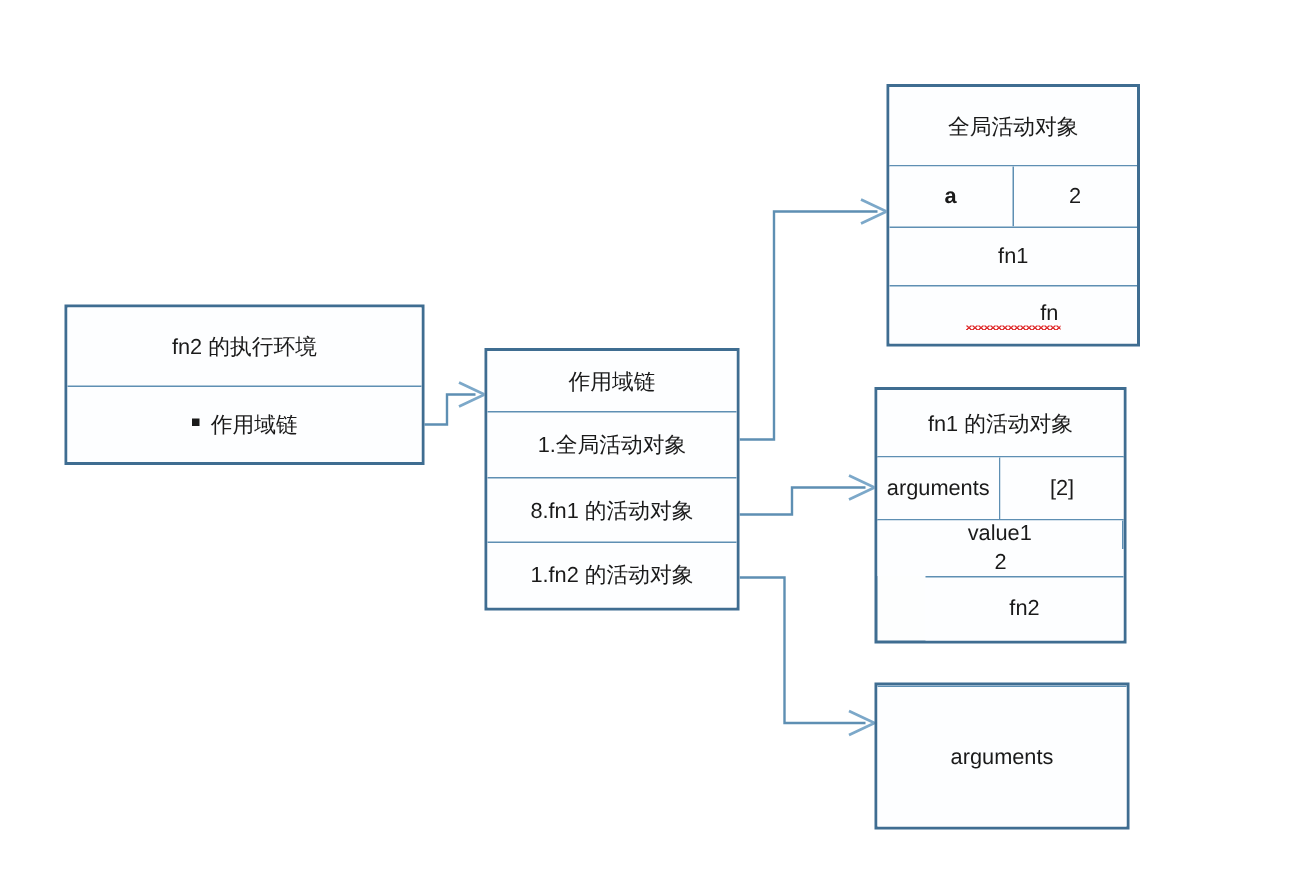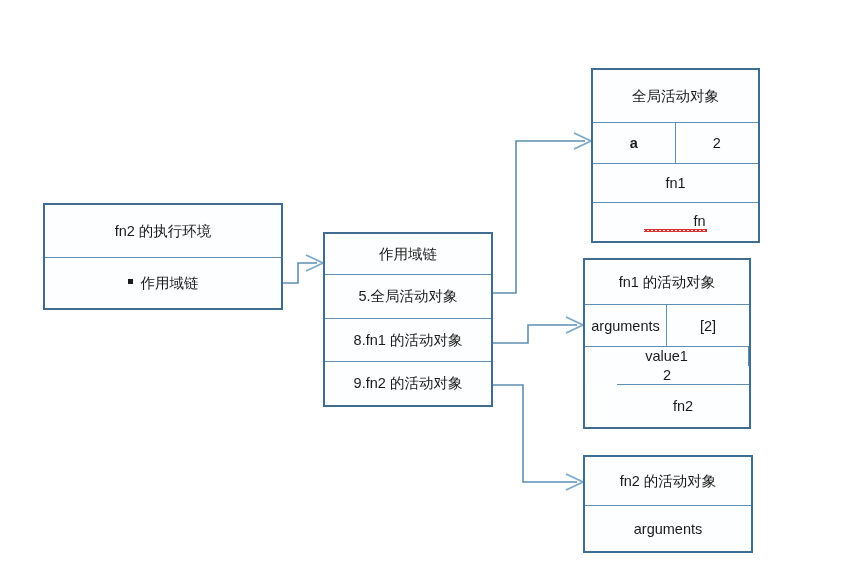--- a/index.html
+++ b/index.html
@@ -124,26 +124,26 @@
   <div class="box" style="left:19px; top:203px; width:240px; height:107px;margin-left:24px;">
     <div class="cell" style="height:52px;">fn2 的执行环境</div>
     <div class="cell bullet-cell divided-top" style="flex:1;">
       <span class="bullet-mark"></span>
       <span>作用域链</span>
     </div>
   </div>
 
   <div class="box" style="left:323px; top:232px; width:170px; height:175px;">
     <div class="cell" style="height:40px;">作用域链</div>
-    <div class="cell divided-top" style="flex:1;">5.全局活动对象</div>
+    <div class="cell divided-top" style="flex:1;">1.全局活动对象</div>
     <div class="cell divided-top" style="flex:1;">8.fn1 的活动对象</div>
-    <div class="cell divided-top" style="flex:1;">9.fn2 的活动对象</div>
+    <div class="cell divided-top" style="flex:1;">1.fn2 的活动对象</div>
   </div>
 
-  <div class="box" style="left:591px; top:68px; width:169px; height:175px;">
+  <div class="box" style="left:591px; top:56px; width:169px; height:175px;">
     <div class="cell" style="height:52px;">全局活动对象</div>
     <div class="row-split" style="height:41px;">
       <div class="cell left-half" style="font-weight:bold;">a</div>
       <div class="cell">2</div>
     </div>
     <div class="cell divided-top" style="flex:1;">fn1</div>
     <div class="cell divided-top" style="flex:1;">
       <span class="misspelled">fn</span>
     </div>
   </div>
@@ -155,17 +155,16 @@
       <div class="cell">[2]</div>
     </div>
     <div class="row-split" style="height:38px;flex-direction:column;">
       <div class="cell left-half">value1</div>
       <div class="cell">2</div>
     </div>
     <div class="cell divided-top" style="flex:1;margin-left:32px;">fn2</div>
   </div>
 
   <div class="box" style="left:583px; top:455px; width:170px; height:98px;">
-    <div class="cell" style="height:48px;">fn2 的活动对象</div>
     <div class="cell divided-top" style="flex:1;">arguments</div>
   </div>
 
 </div>
 
 </body></html>

